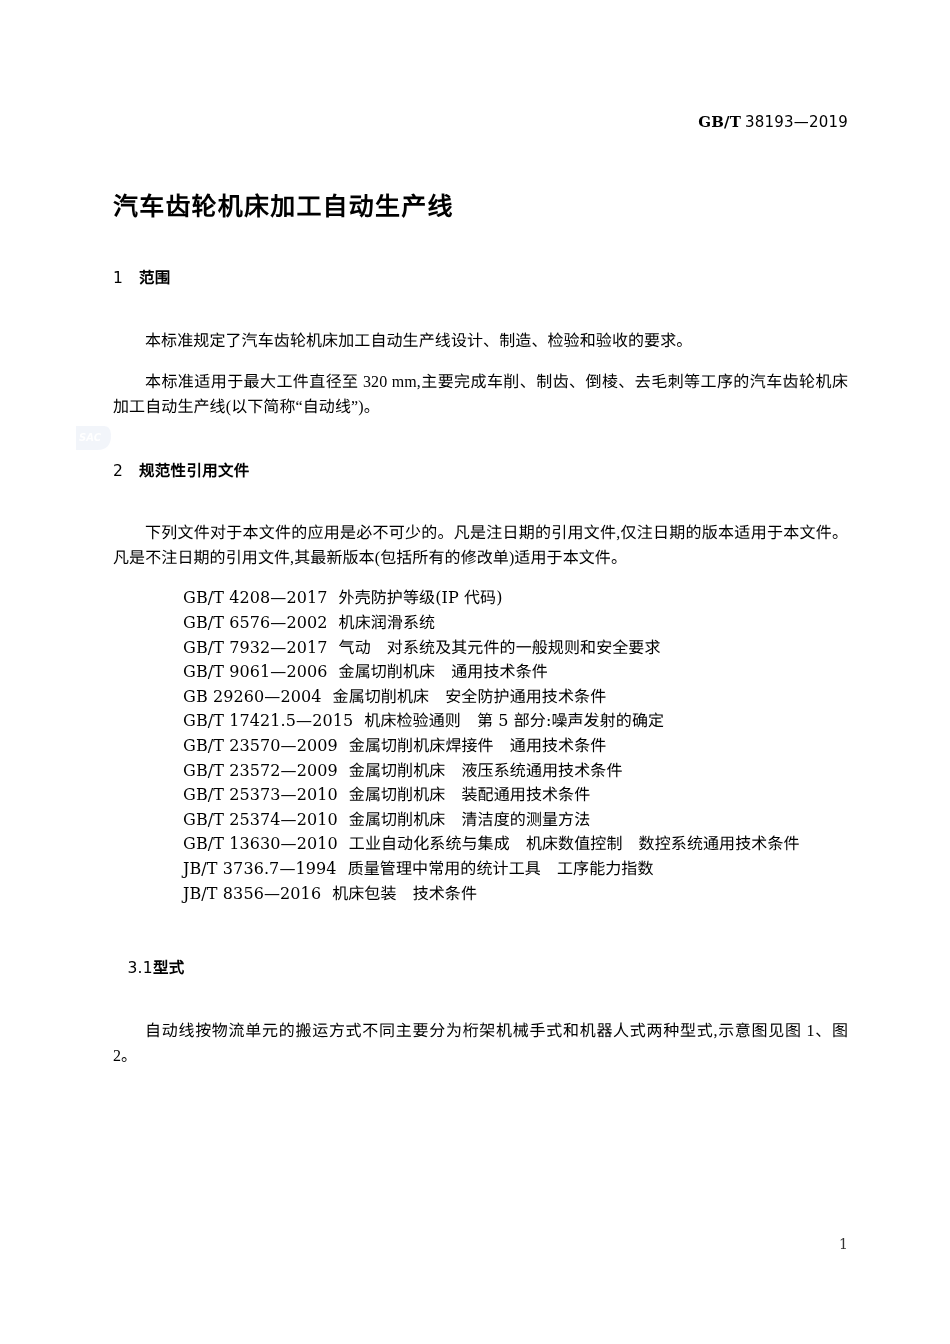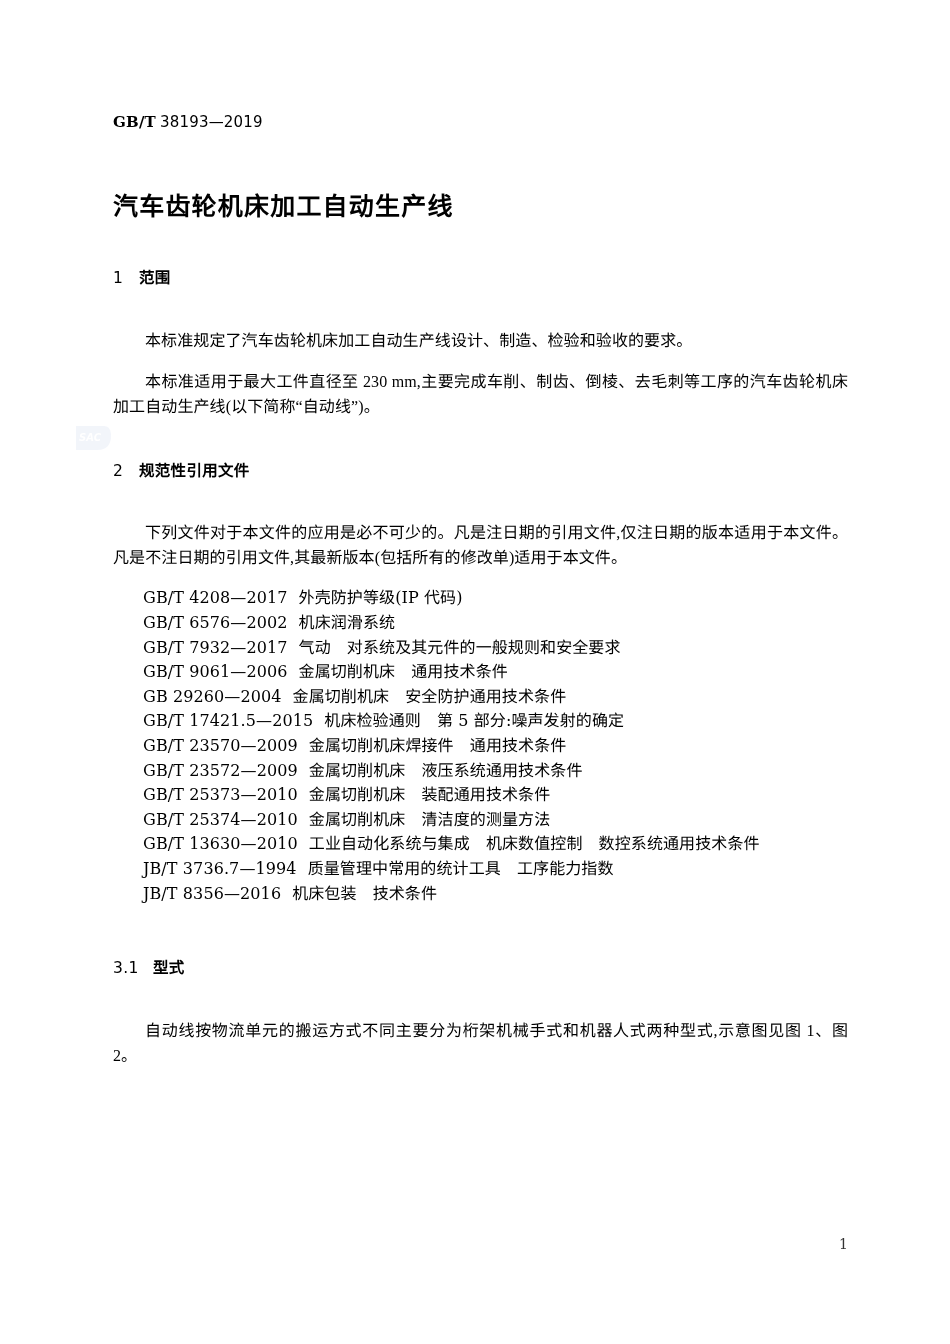--- a/index.html
+++ b/index.html
@@ -24,20 +24,21 @@
     height: 1344px;
     background: #ffffff;
   }
 
   
   .running-header {
     position: absolute;
     top: 113px;
     left: 113px;
     width: 735px;
+    text-align: right;
     font-size: 15.5px;
     letter-spacing: 0.2px;
     white-space: nowrap;
   }
   .running-header .std-code {
     font-family: "DejaVu Serif", "Liberation Serif", serif;
     font-weight: 700;
     font-size: 15px;
   }
   .running-header .std-num {
@@ -88,20 +89,21 @@
     font-weight: 700;
     font-size: 15.5px;
     letter-spacing: 0.3px;
     line-height: 1.4;
     white-space: nowrap;
   }
   .h2 .num {
     display: inline-block;
     min-width: 40px;
     font-weight: 400;
+    text-align: right;
   }
 
   
   .para {
     font-family: Liberation Serif, serif;
     font-size: 16px;
     line-height: 25px;
     text-align: justify;
     text-justify: inter-ideograph;
     letter-spacing: 0.1px;
@@ -120,20 +122,21 @@
     font-family: "DejaVu Serif", "Liberation Serif", serif;
     font-size: 16px;
     line-height: 24.6px;
     padding-left: 30px;
     white-space: nowrap;
     letter-spacing: 0.1px;
   }
   .ref-item .ref-code {
     font-family: "DejaVu Serif", "Liberation Serif", serif;
     letter-spacing: 0.1px;
+    margin-left: 40px;
   }
   .ref-item .ref-title {
     margin-left: 11px;
   }
   .sp-sec-gap   { height: 26px; }
   .sp-heading-after { height: 22px; }
 
   
   .sac-watermark {
     position: absolute;
@@ -178,21 +181,21 @@
   </div>
 
   <div class="content">
 
     <div class="h1">
       <span class="num">1</span><span>范围</span>
     </div>
     <div class="sp-heading-after"></div>
 
     <p class="para indent">本标准规定了汽车齿轮机床加工自动生产线设计、制造、检验和验收的要求。</p>
-    <p class="para indent">本标准适用于最大工件直径至 230 mm,主要完成车削、制齿、倒棱、去毛刺等工序的汽车齿轮机床加工自动生产线(以下简称“自动线”)。</p>
+    <p class="para indent">本标准适用于最大工件直径至 320 mm,主要完成车削、制齿、倒棱、去毛刺等工序的汽车齿轮机床加工自动生产线(以下简称“自动线”)。</p>
 
     <div class="sp-sec-gap"></div>
 
     <div class="h1">
       <span class="num">2</span><span>规范性引用文件</span>
     </div>
     <div class="sp-heading-after"></div>
 
     <p class="para indent">下列文件对于本文件的应用是必不可少的。凡是注日期的引用文件,仅注日期的版本适用于本文件。凡是不注日期的引用文件,其最新版本(包括所有的修改单)适用于本文件。</p>
 

